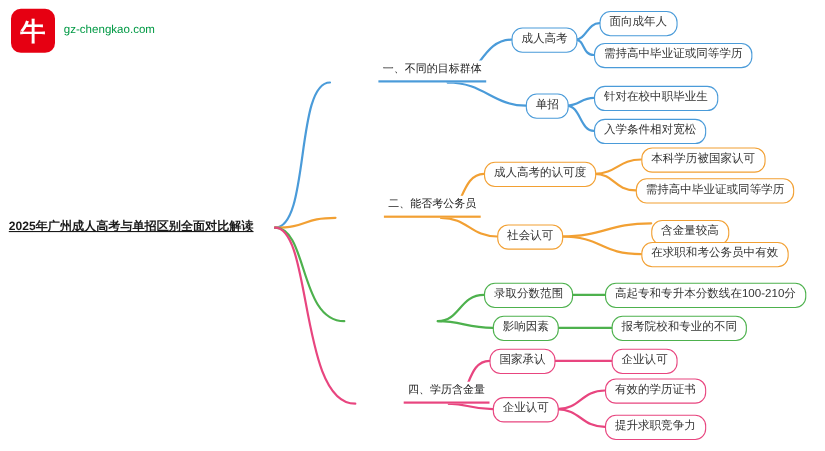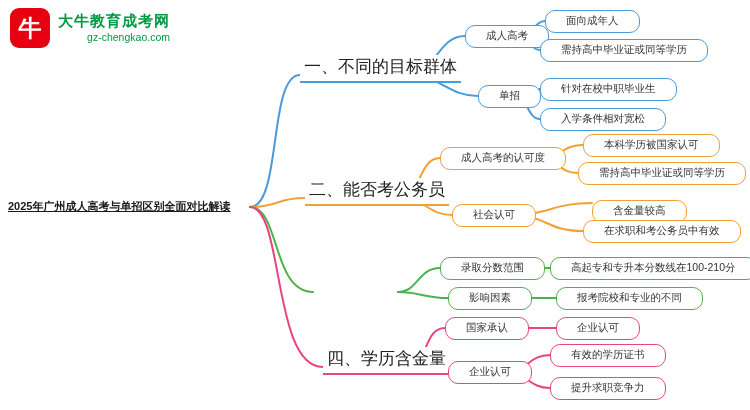--- a/index.html
+++ b/index.html
@@ -11,27 +11,27 @@
   svg.links path { fill:none; stroke-width:2; stroke-linecap:round; stroke:var(--c); }
 
   .t1 { --c: var(--blue); }
   .t2 { --c: var(--orange); }
   .t3 { --c: var(--green); }
   .t4 { --c: var(--pink); }
 
   .node {
     position:absolute; z-index:2; background:#fff;
     border:1.5px solid var(--c); border-radius:10px;
-    padding:4px 20px 5px; font-size:10.5px; line-height:1.1;
+    padding:4px 8px 5px; font-size:10.5px; line-height:1.1;
     color:#333; white-space:nowrap;
   }
   .blabel {
     position:absolute; z-index:2; background:#fff;
     padding:2px 4px 4px; border-bottom:2px solid var(--c);
-    font-size:17px; line-height:1.2; color:#222; white-space:nowrap;
+    font-size:10px; line-height:1.2; color:#222; white-space:nowrap;margin-left:44px;
   }
   .root-node {
     position:absolute; z-index:2; font-size:11px; font-weight:bold;
     color:#1a1a1a; white-space:nowrap; line-height:1.2;text-decoration:underline;
   }
 
   .logo { position:absolute; left:10px; top:8px; display:flex; align-items:center; gap:8px; z-index:3; cursor:pointer; }
   .logo-mark {
     width:40px; height:40px; background:var(--brand-red); border-radius:9px;
     display:flex; align-items:center; justify-content:center;
@@ -79,21 +79,20 @@
       <path d="M506,372 C 528,372 528,355 550,355"></path>
       <path d="M506,372 C 528,372 528,388 550,388"></path>
     </g>
   </svg>
 
   <div class="logo">
     <div class="logo-mark">
       <span>牛</span>
     </div>
     <div class="logo-texts">
-      <div class="logo-title">大牛教育成考网</div>
       <div class="logo-url">gz-chengkao.com</div>
     </div>
   </div>
 
   <div class="root-node" style="left:8px;top:200px">2025年广州成人高考与单招区别全面对比解读</div>
 
   <div class="blabel t1" style="left:300px;top:55px">一、不同的目标群体</div>
   <div class="node t1" style="left:465px;top:25px">成人高考</div>
   <div class="node t1" style="left:545px;top:10px">面向成年人</div>
   <div class="node t1" style="left:540px;top:39px">需持高中毕业证或同等学历</div>

